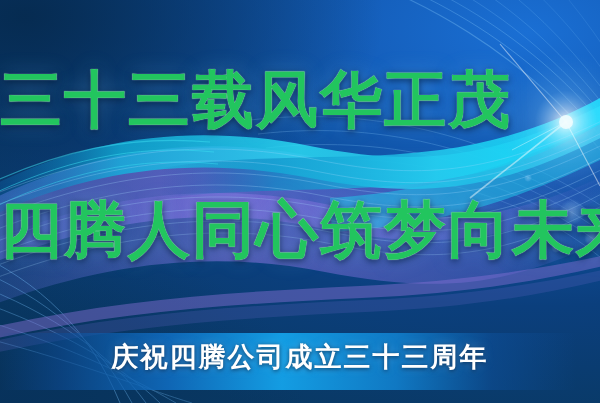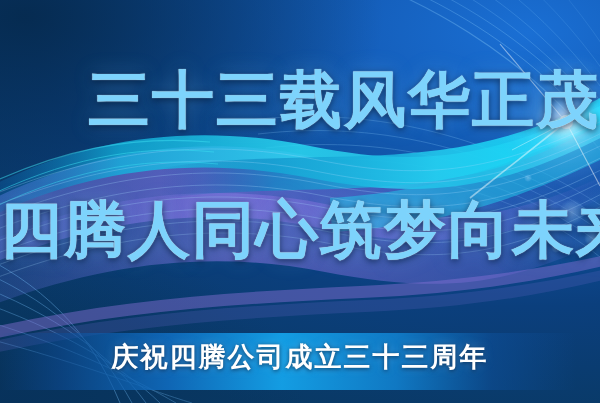--- a/index.html
+++ b/index.html
@@ -35,22 +35,22 @@
   
   #content {
     position: absolute;
     inset: 0;
     z-index: 60;
   }
   .headline {
     position: absolute;
     left: 0;
     width: 600px;
-    text-align: right;
-    color: #7dd3fc;
+    text-align: left;
+    color: #22c55e;
     font-weight: bold;
     letter-spacing: 2px;
     white-space: nowrap;
     font-family: "DejaVu Sans", "Liberation Sans", sans-serif;
     text-shadow:
       0 0 1px rgba(255,255,255,0.9),
       0 2px 7px rgba(2,24,56,0.75),
       0 0 20px rgba(120,200,255,0.35);
   }
   #headline-1 {

